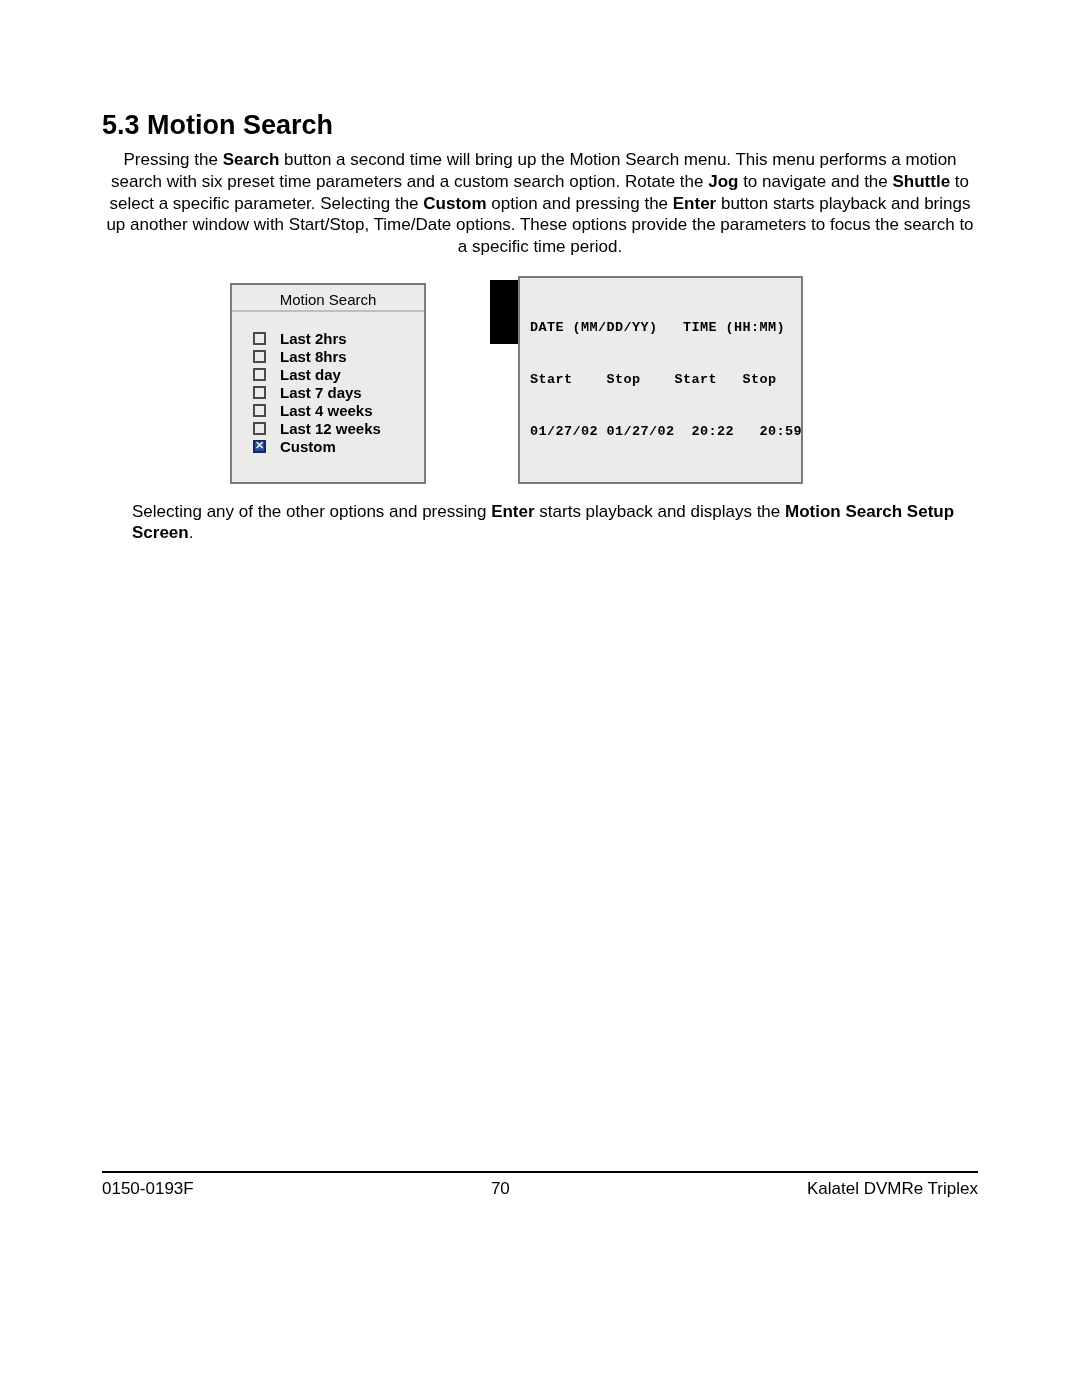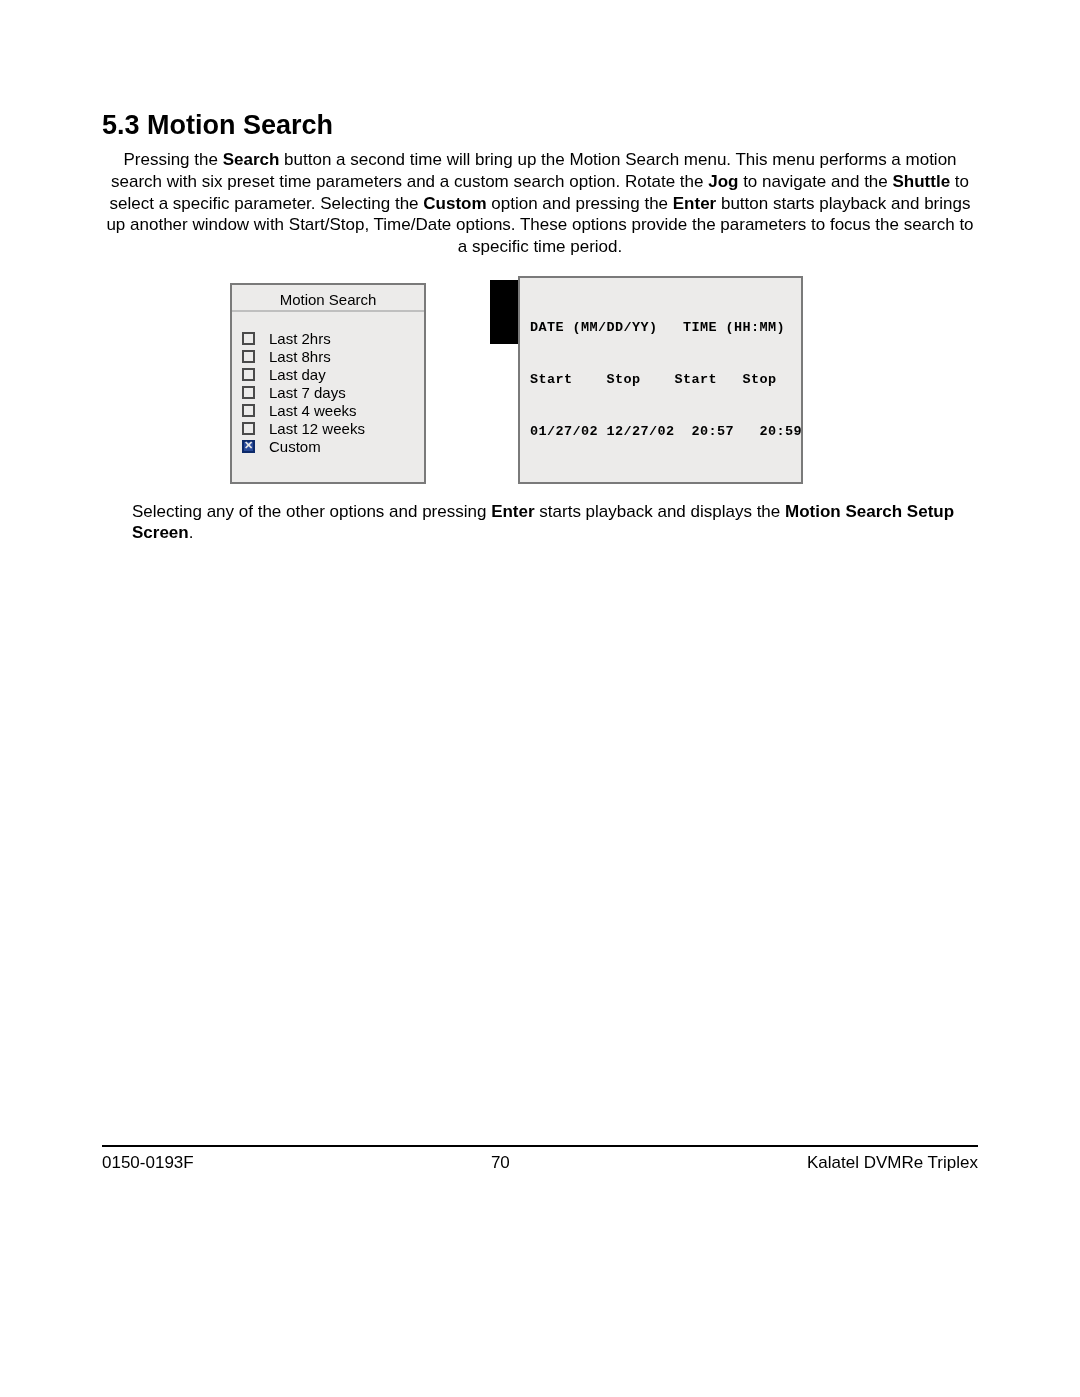--- a/index.html
+++ b/index.html
@@ -58,21 +58,22 @@
     box-sizing: border-box;
     font-family: Arial, sans-serif;
     font-size: 15px;
   }
   .ms-title {
     text-align: center;
     padding: 6px 0 2px 0;
     border-bottom: 2px solid #bfbfbf;
   }
   .ms-items {
-    padding: 18px 10px 26px 10px;
+    padding: 18px 10px 26px 21px;
+    font-weight: bold;
   }
   .ms-item {
     display: flex;
     align-items: center;
     gap: 14px;
     height: 18px;
     margin-bottom: 0px;
   }
   .ms-check {
     width: 13px;
@@ -128,21 +129,21 @@
   }
   .dt-row { display: block; }
   .para2 {
     line-height: 1.28;
     margin-left: 30px;
   }
   .footer {
     position: absolute;
     left: 102px;
     right: 102px;
-    bottom: 224px;
+    bottom: 198px;
     border-top: 2px solid #000;
     display: flex;
     justify-content: space-between;
     padding-top: 6px;
     font-size: 17px;
   }
 </style>
 </head>
 <body>
 
@@ -190,21 +191,21 @@
           </div>
         </div>
       </div>
     </div>
 
     <div class="dt-box-wrap">
       <div class="dt-shadow"></div>
       <div class="dt-box">
         <span class="dt-row">DATE (MM/DD/YY)   TIME (HH:MM)</span>
         <span class="dt-row">Start    Stop    Start   Stop</span>
-        <span class="dt-row">01/27/02 12/27/02  20:57   20:59</span>
+        <span class="dt-row">01/27/02 01/27/02  20:22   20:59</span>
       </div>
     </div>
   </div>
 
   <p class="para2">
     <span>Selecting any of the other options and pressing </span><span class="bold">Enter</span><span> starts playback and displays the </span><span class="bold">Motion Search Setup Screen</span><span>.</span>
   </p>
 
   <div class="footer">
     <span>0150-0193F</span>

